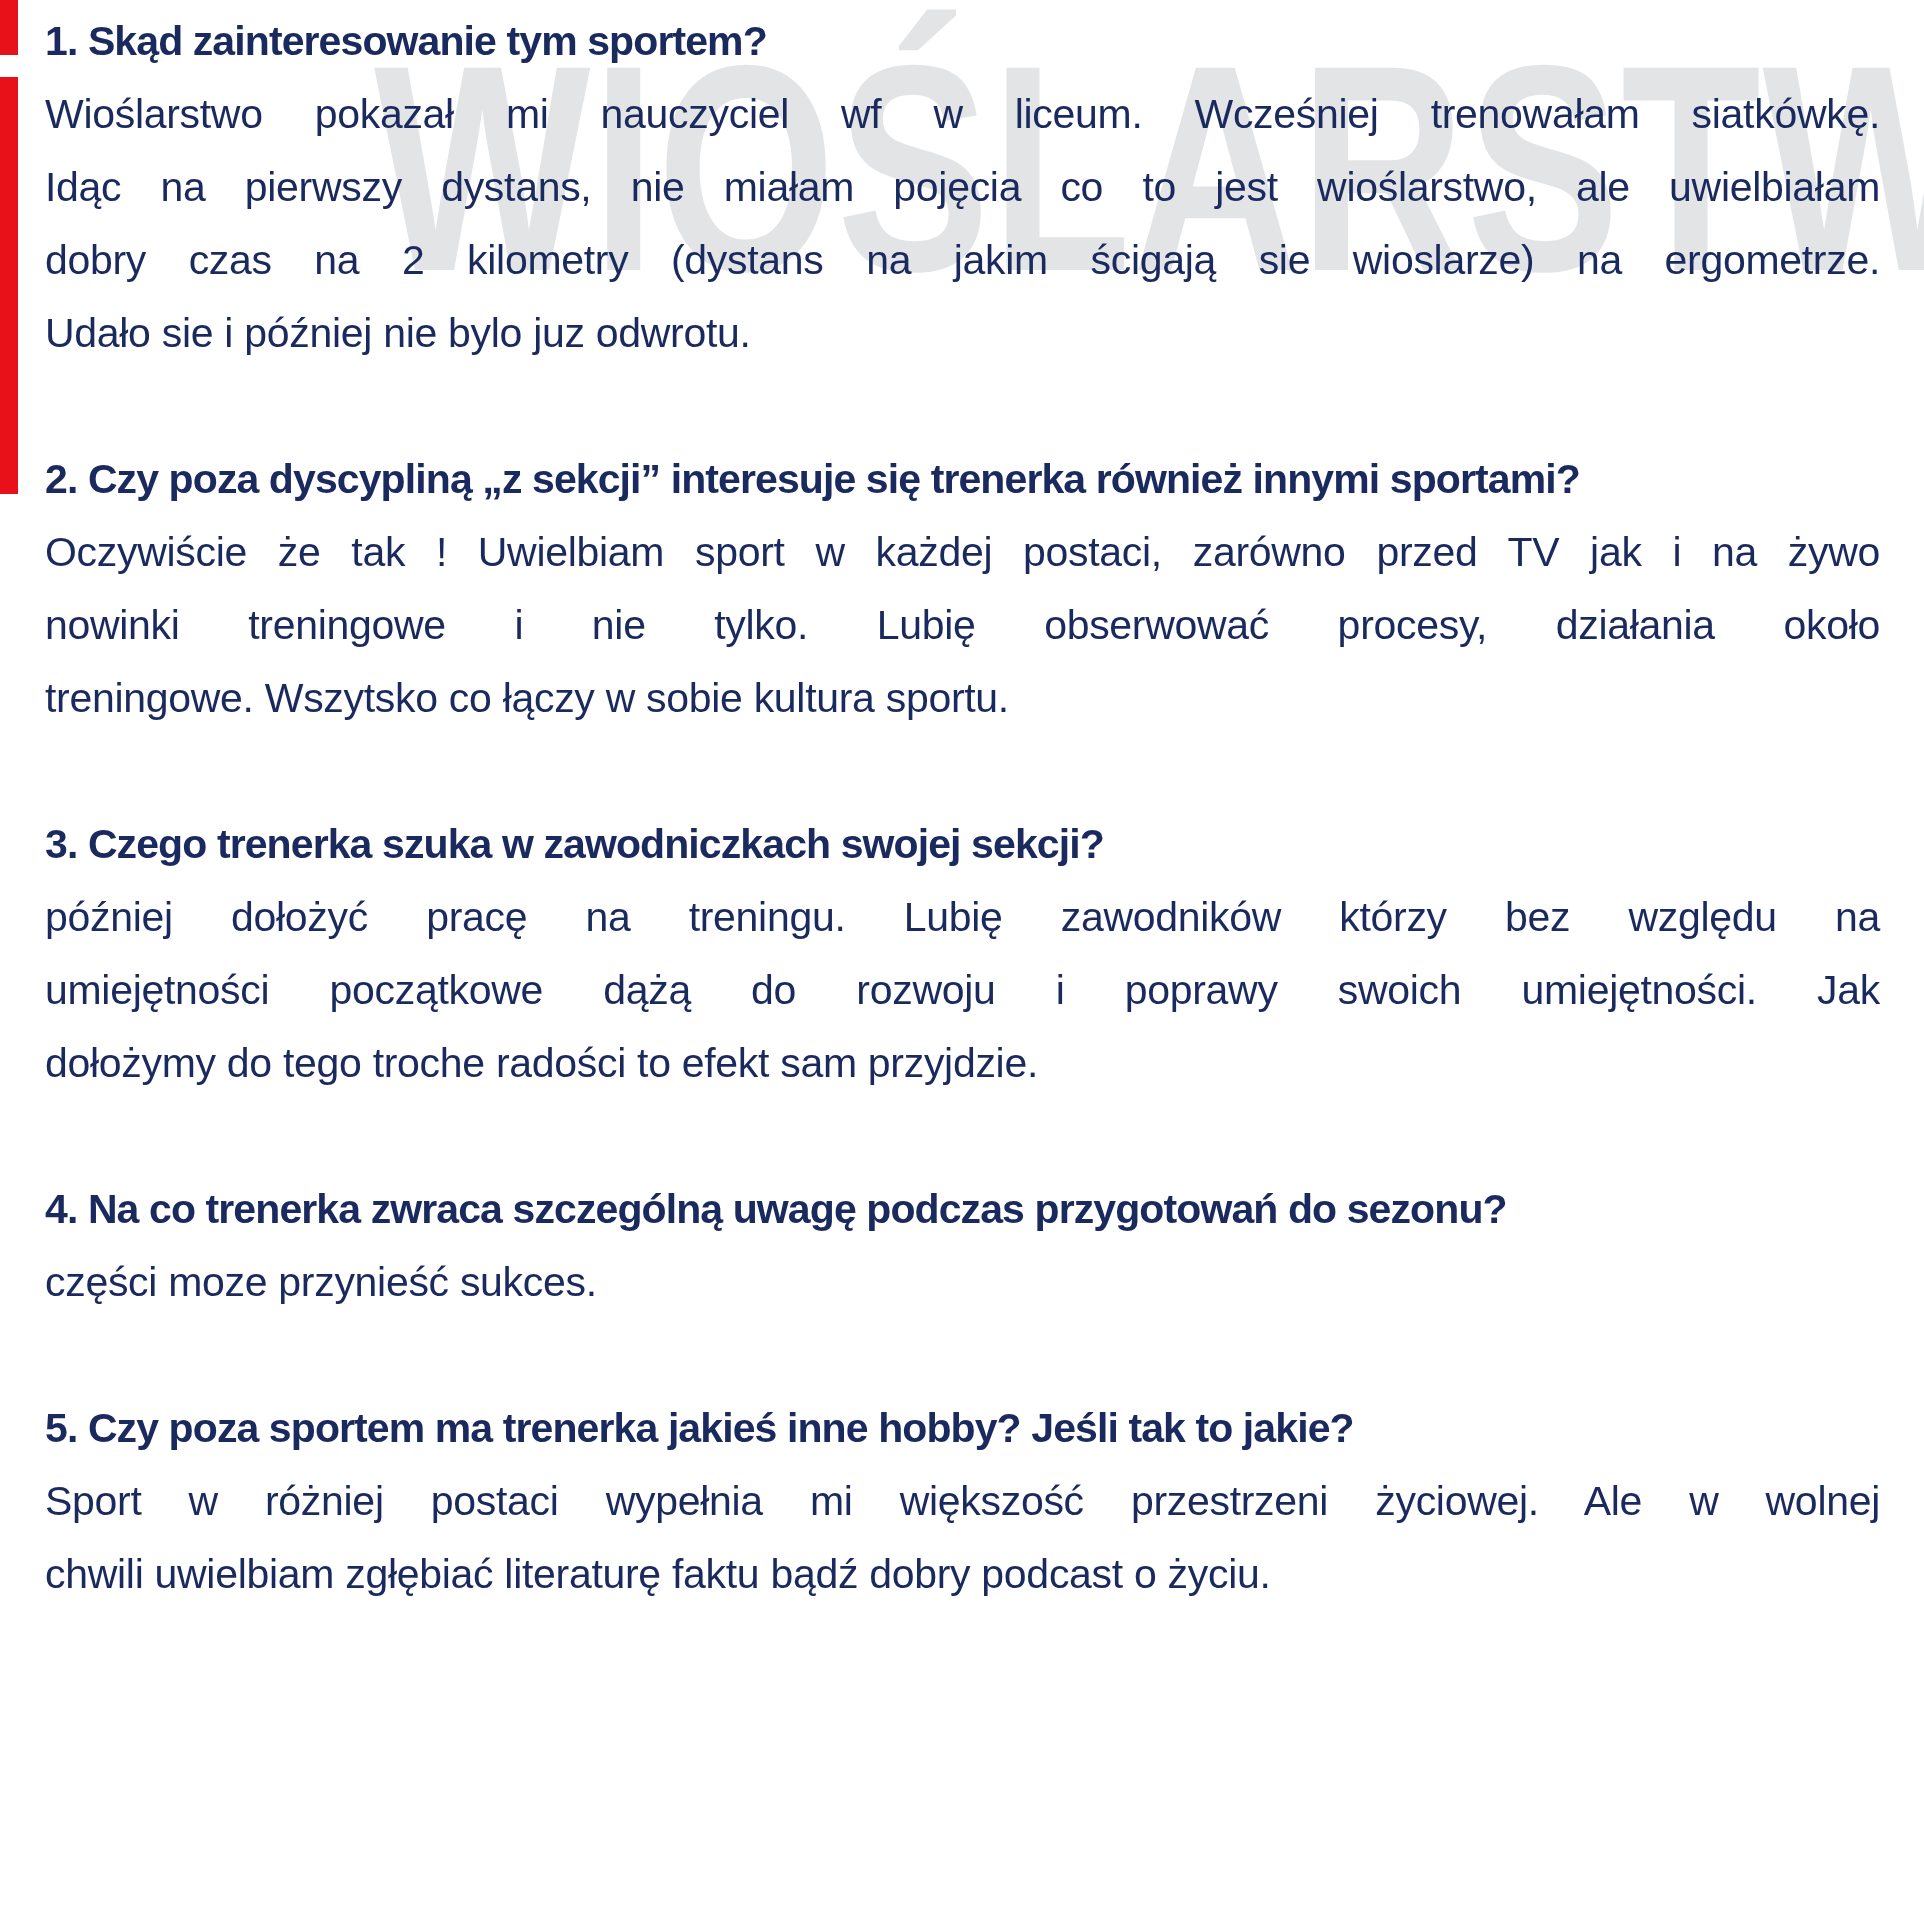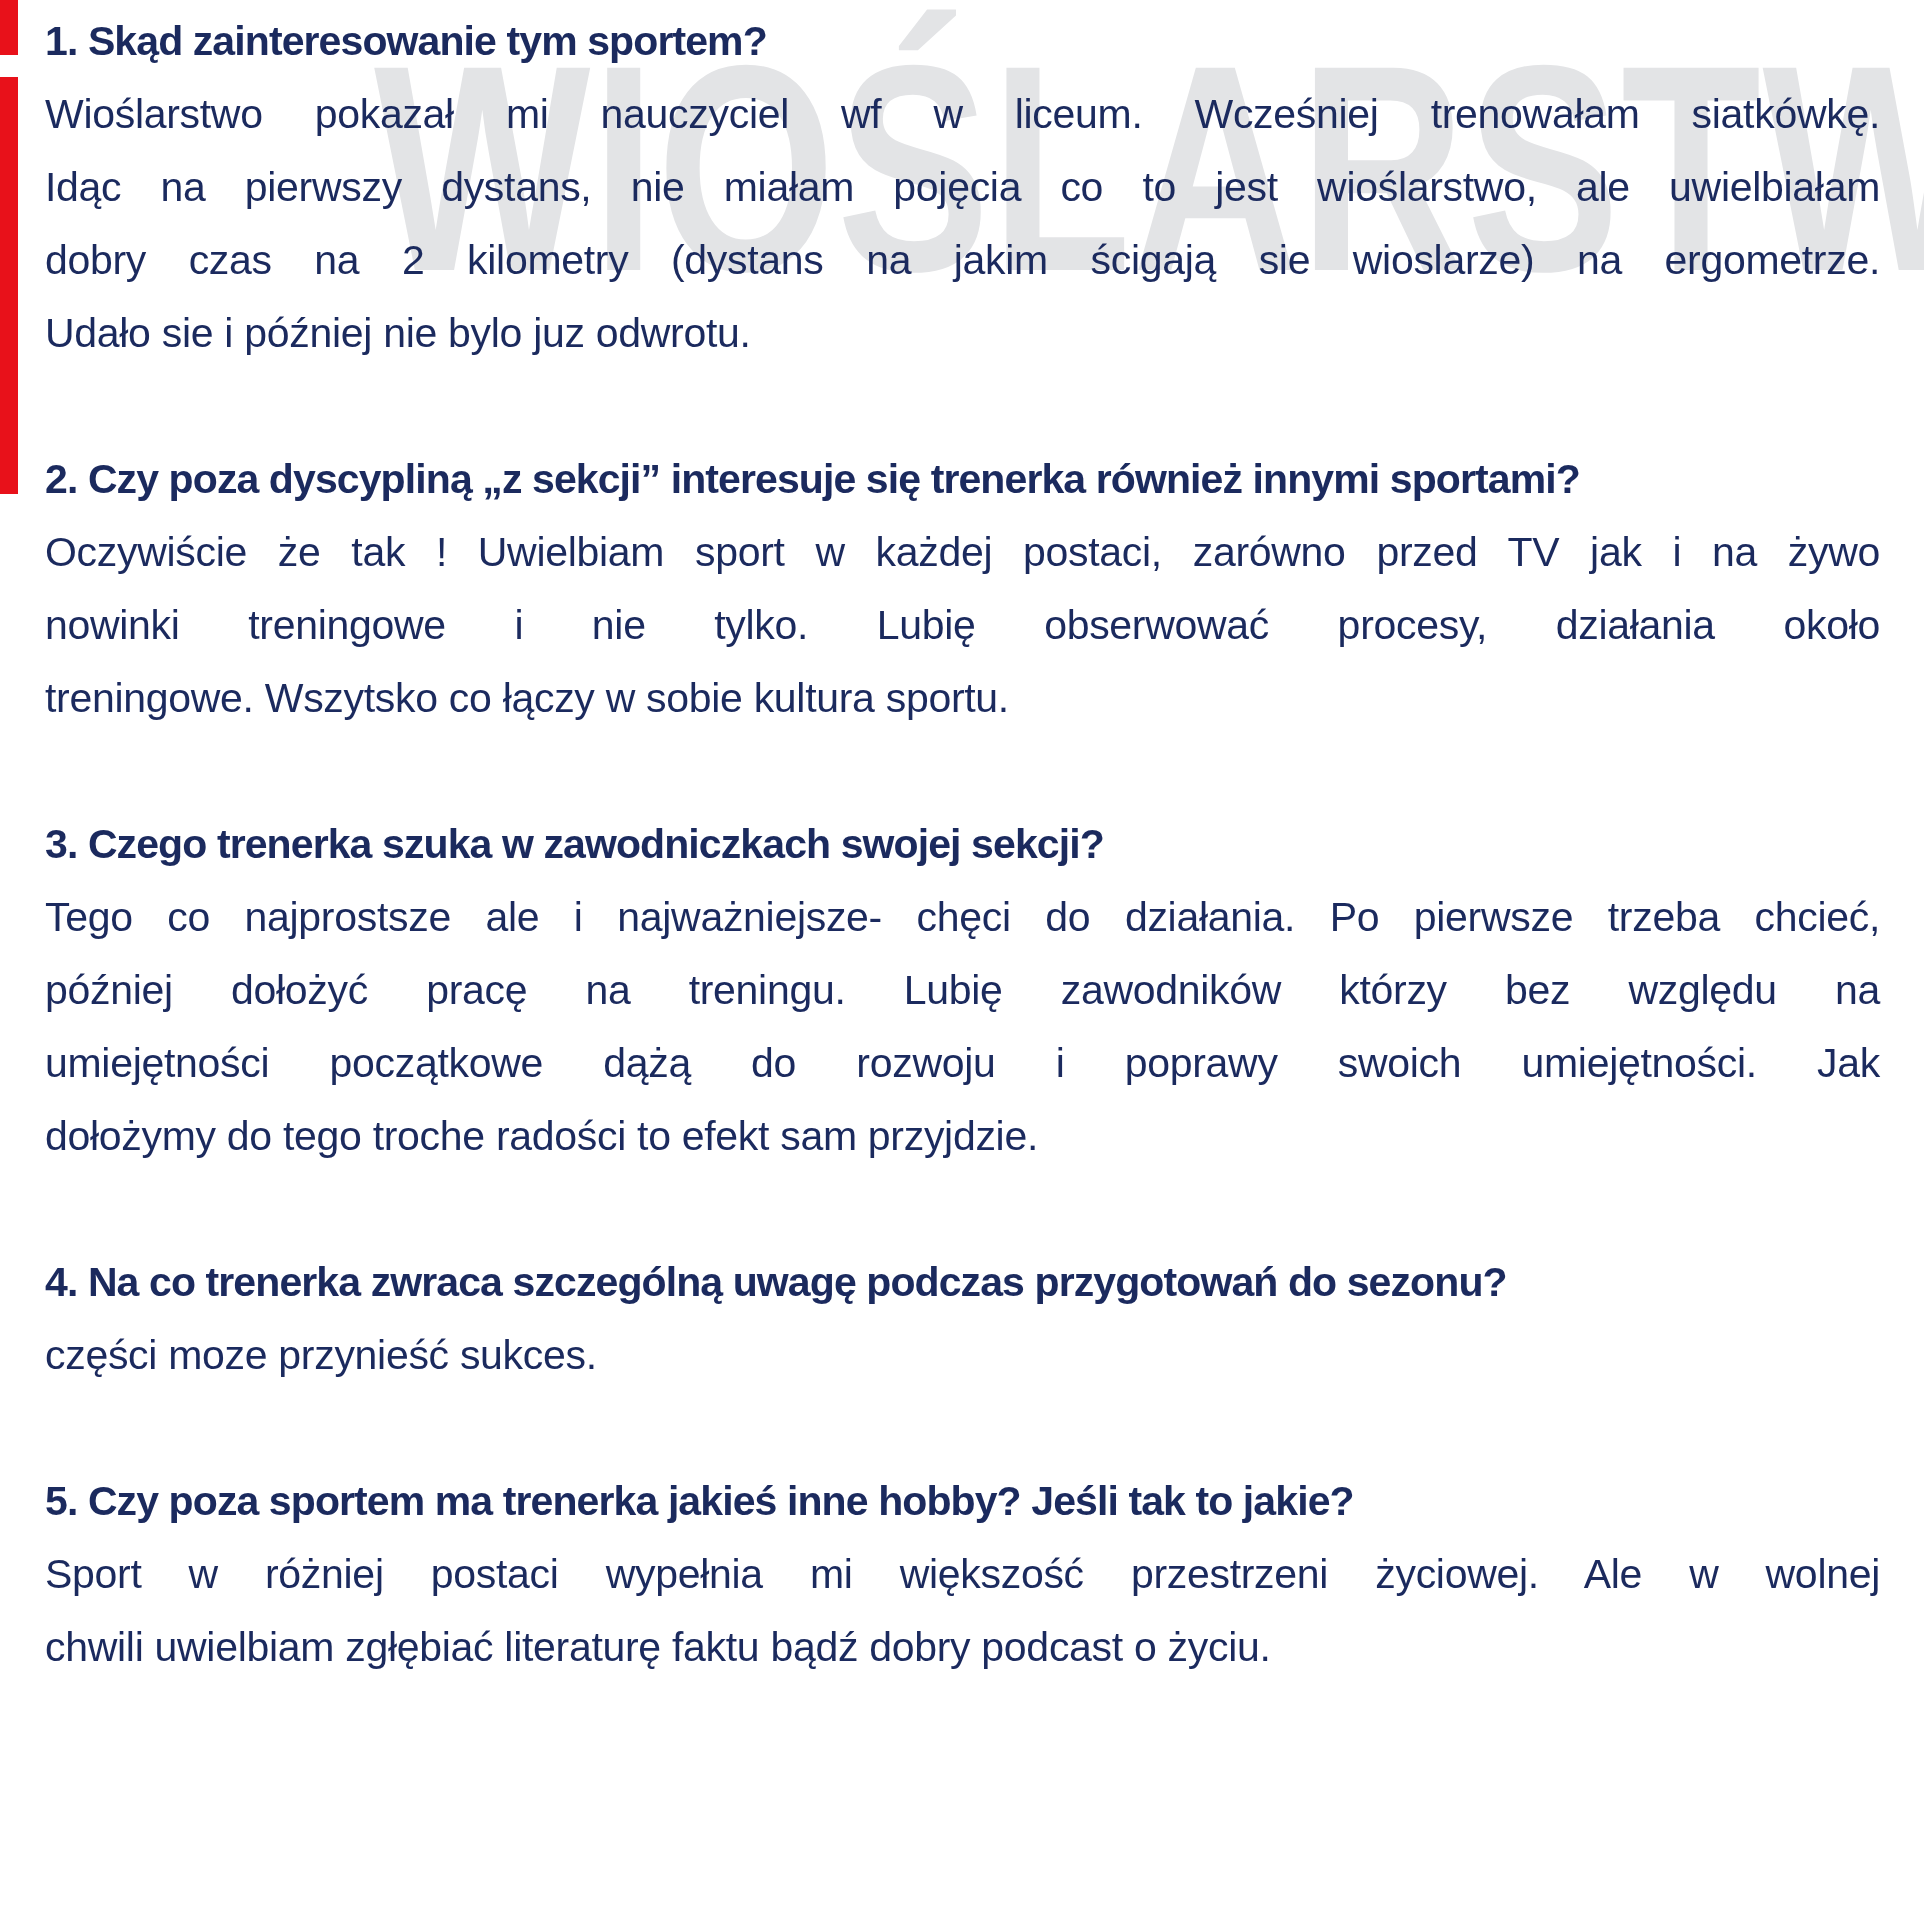--- a/index.html
+++ b/index.html
@@ -87,21 +87,20 @@
         <p class="a-line last">Udało sie i później nie bylo juz odwrotu.</p>
       </section>
       <section class="qa-block">
         <h2 class="q">2. Czy poza dyscypliną „z sekcji” interesuje się trenerka również innymi sportami?</h2>
         <p class="a-line">Oczywiście że tak ! Uwielbiam sport w każdej postaci, zarówno przed TV jak i na żywo</p>
         <p class="a-line">nowinki treningowe i nie tylko. Lubię obserwować procesy, działania około</p>
         <p class="a-line last">treningowe. Wszytsko co łączy w sobie kultura sportu.</p>
       </section>
       <section class="qa-block">
         <h2 class="q">3. Czego trenerka szuka w zawodniczkach swojej sekcji?</h2>
-        <p class="a-line">Tego co najprostsze ale i najważniejsze- chęci do działania. Po pierwsze trzeba chcieć,</p>
         <p class="a-line">później dołożyć pracę na treningu. Lubię zawodników którzy bez względu na</p>
         <p class="a-line">umiejętności początkowe dążą do rozwoju i poprawy swoich umiejętności. Jak</p>
         <p class="a-line last">dołożymy do tego troche radości to efekt sam przyjdzie.</p>
       </section>
       <section class="qa-block">
         <h2 class="q">4. Na co trenerka zwraca szczególną uwagę podczas przygotowań do sezonu?</h2>
         <p class="a-line last">części moze przynieść sukces.</p>
       </section>
       <section class="qa-block">
         <h2 class="q">5. Czy poza sportem ma trenerka jakieś inne hobby? Jeśli tak to jakie?</h2>

